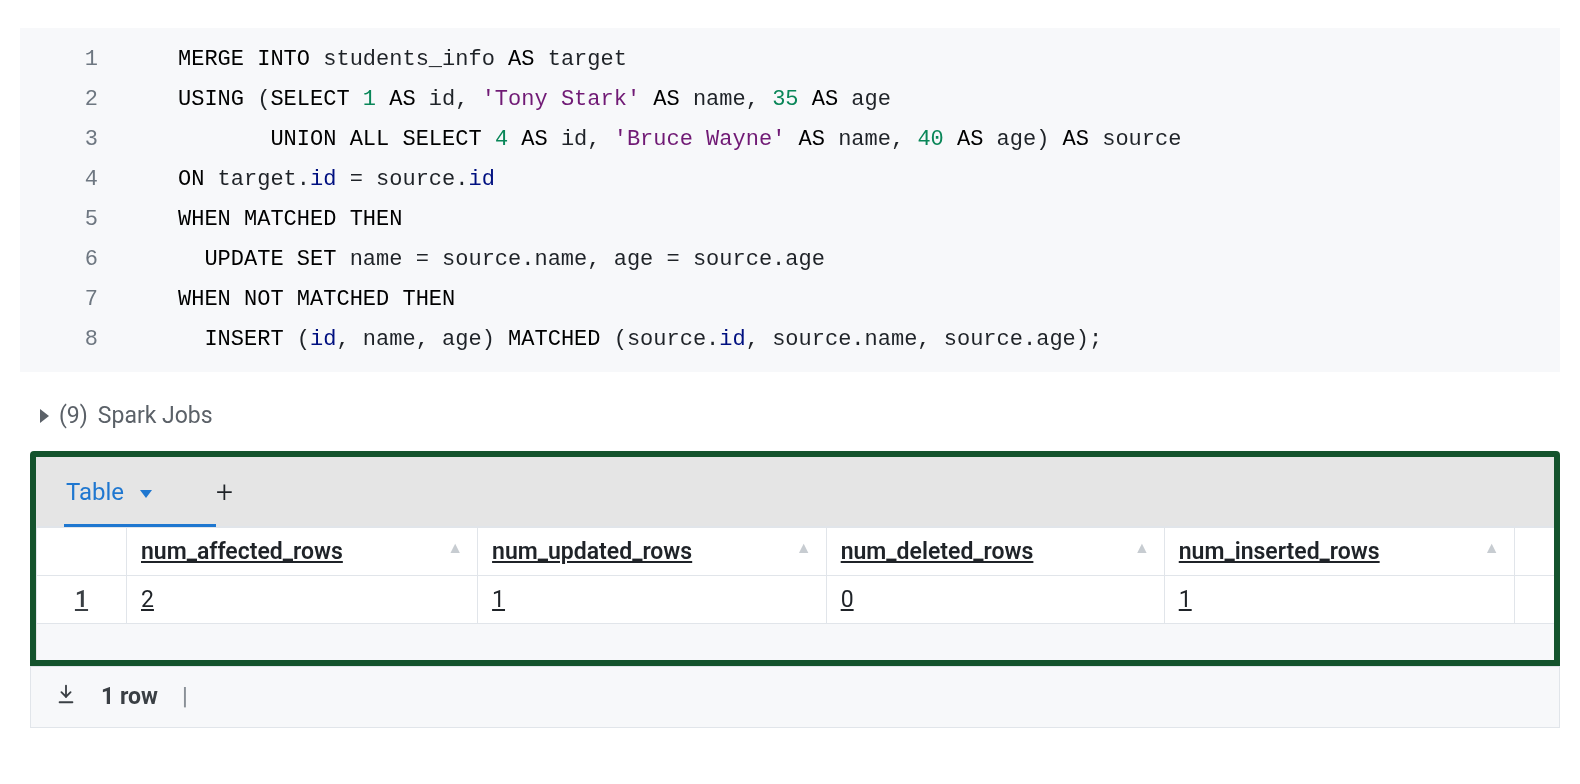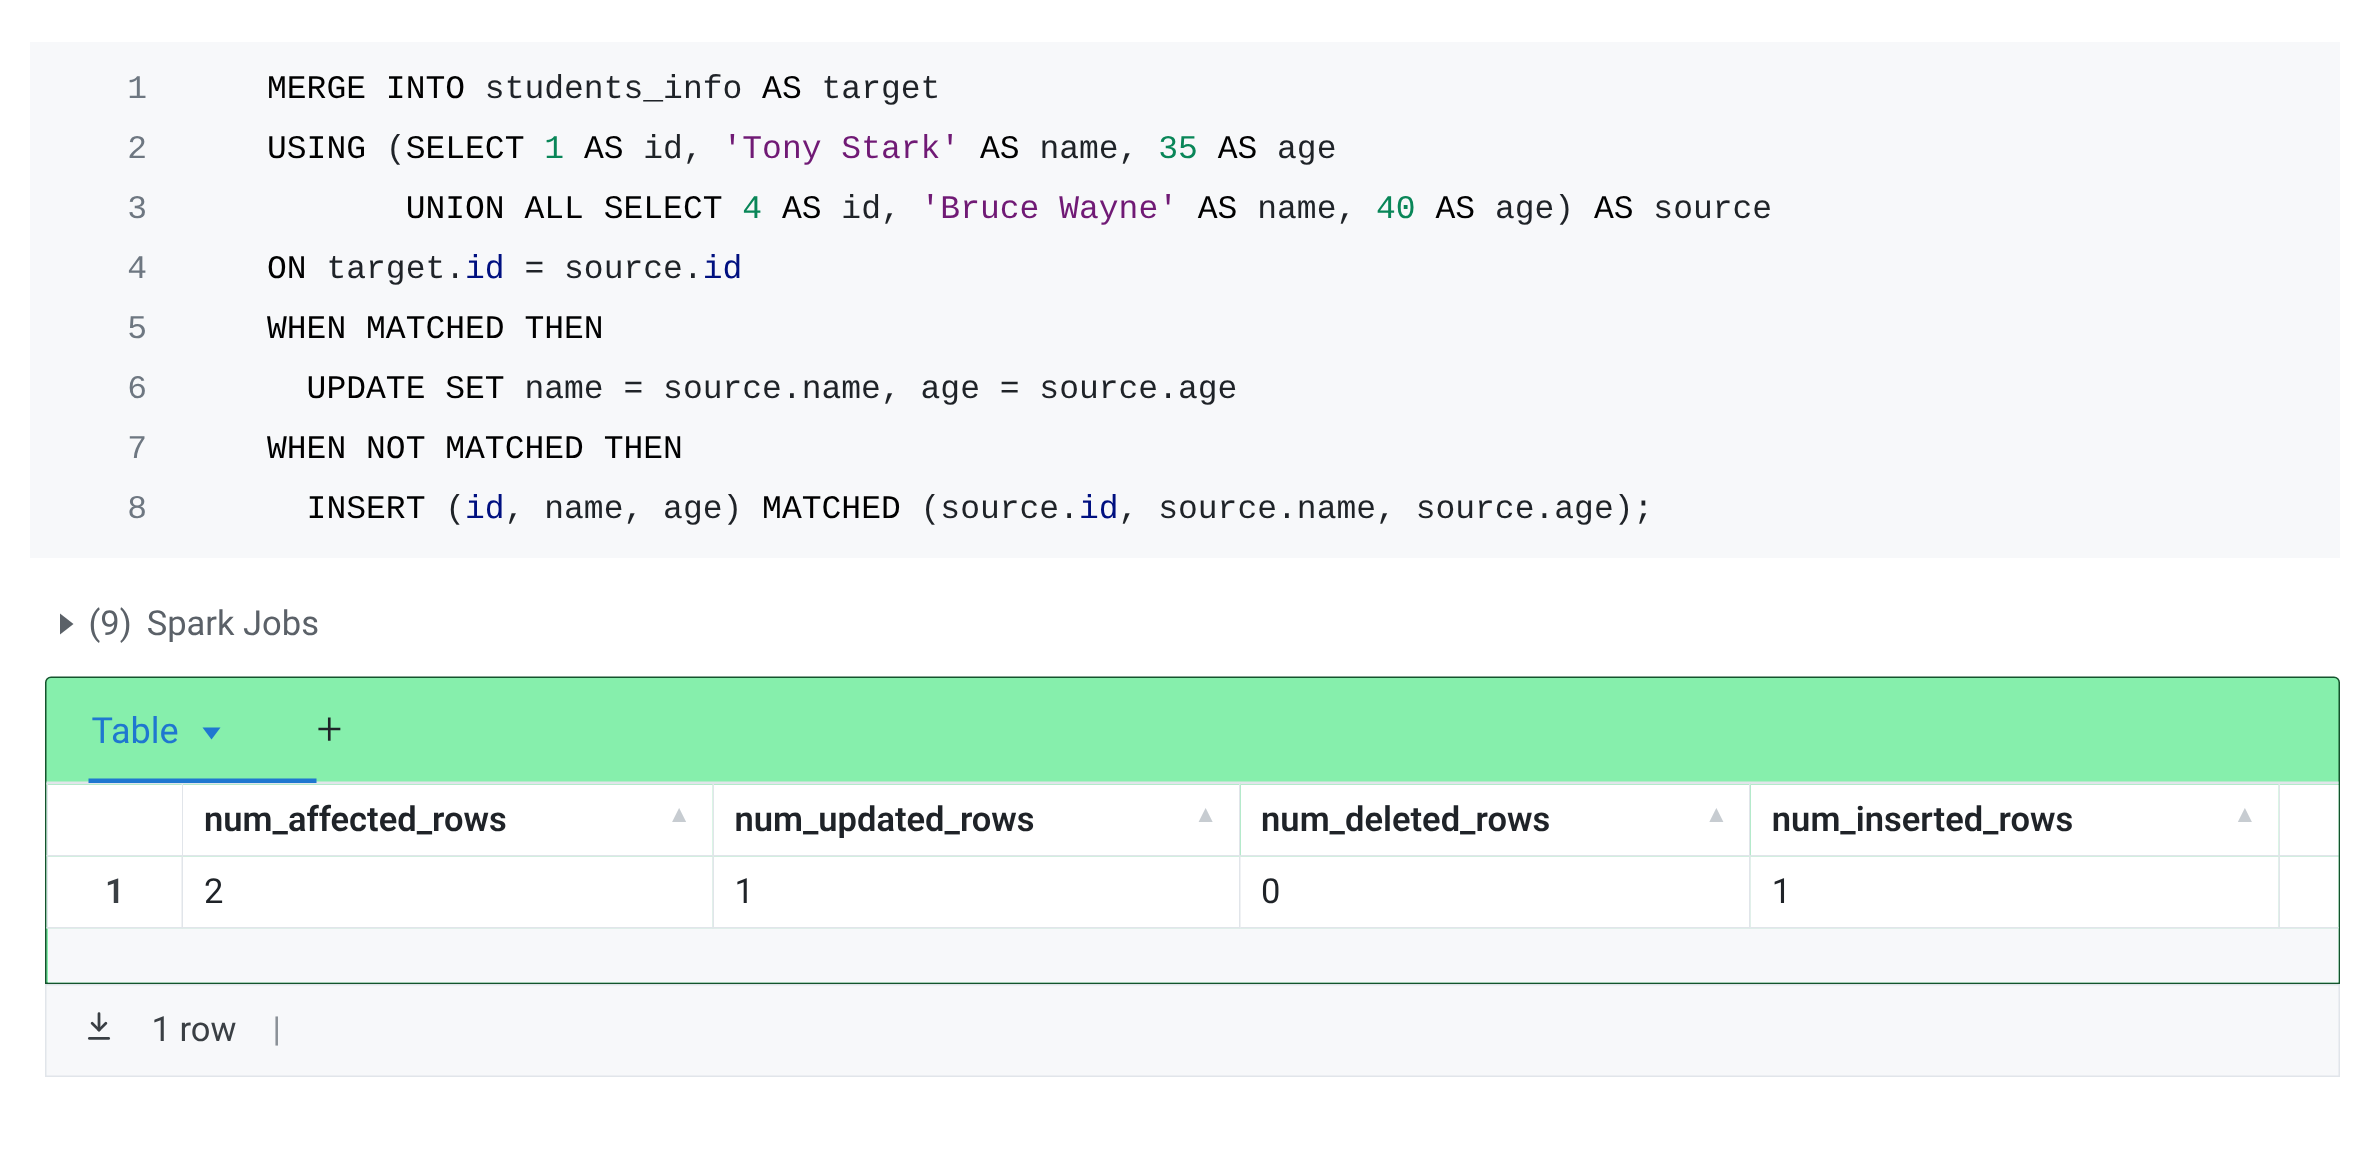--- a/index.html
+++ b/index.html
@@ -51,23 +51,23 @@
   .spark-jobs .triangle {
     display:inline-block;
     width:0;height:0;
     border-top:7px solid transparent;
     border-bottom:7px solid transparent;
     border-left:9px solid #5b6168;
   }
 
   .result-panel {
     margin: 22px 20px 0 30px;
-    border: 1px solid #14532d;
+    border: 6px solid #14532d;
     border-radius: 4px 4px 0 0;
-    background: #86efac;
+    background: #e5e5e5;
   }
   .tab-bar {
     display: flex;
     align-items: center;
     height: 70px;
     border-bottom: 1px solid #e1e5ea;
     padding-left: 30px;
     gap: 36px;
   }
   .tab {
@@ -104,20 +104,21 @@
   .data-table {
     width: 100%;
     border-collapse: collapse;
     font-size: 23px;
   }
   .data-table th, .data-table td {
     border: 1px solid #e1e5ea;
     text-align: left;
     padding: 10px 14px;
     font-weight: 400;
+    text-decoration: underline;
   }
   .data-table thead th {
     font-weight: 600;
     background: #fff;
     position: relative;
   }
   .data-table thead th .sort {
     float: right;
     color: #c7ccd1;
     font-size: 16px;
@@ -144,20 +145,21 @@
     display:flex;
     align-items:center;
     gap: 24px;
     padding-left: 24px;
     font-size: 23px;
     color: #3a3f44;
     margin: 0 20px 0 30px;
     border-left:1px solid #e1e5ea;
     border-right:1px solid #e1e5ea;
     border-bottom:1px solid #e1e5ea;
+    font-weight:bold;
   }
   .status-bar .dl-icon svg { width:22px; height:22px; stroke:#3a3f44; }
   .status-bar .sep { color:#8a9097; }
 </style>
 </head>
 <body>
 
 <div class="code-cell" id="code-cell">
     <div class="code-line"><div class="gutter">1</div><div class="code-content"><span class="kw">MERGE</span><span class="plain"> </span><span class="kw">INTO</span><span class="plain"> students_info </span><span class="kw">AS</span><span class="plain"> target</span></div></div>
     <div class="code-line"><div class="gutter">2</div><div class="code-content"><span class="kw">USING</span><span class="plain"> (</span><span class="kw">SELECT</span><span class="plain"> </span><span class="num">1</span><span class="plain"> </span><span class="kw">AS</span><span class="plain"> id, </span><span class="str">'Tony Stark'</span><span class="plain"> </span><span class="kw">AS</span><span class="plain"> name, </span><span class="num">35</span><span class="plain"> </span><span class="kw">AS</span><span class="plain"> age</span></div></div>

